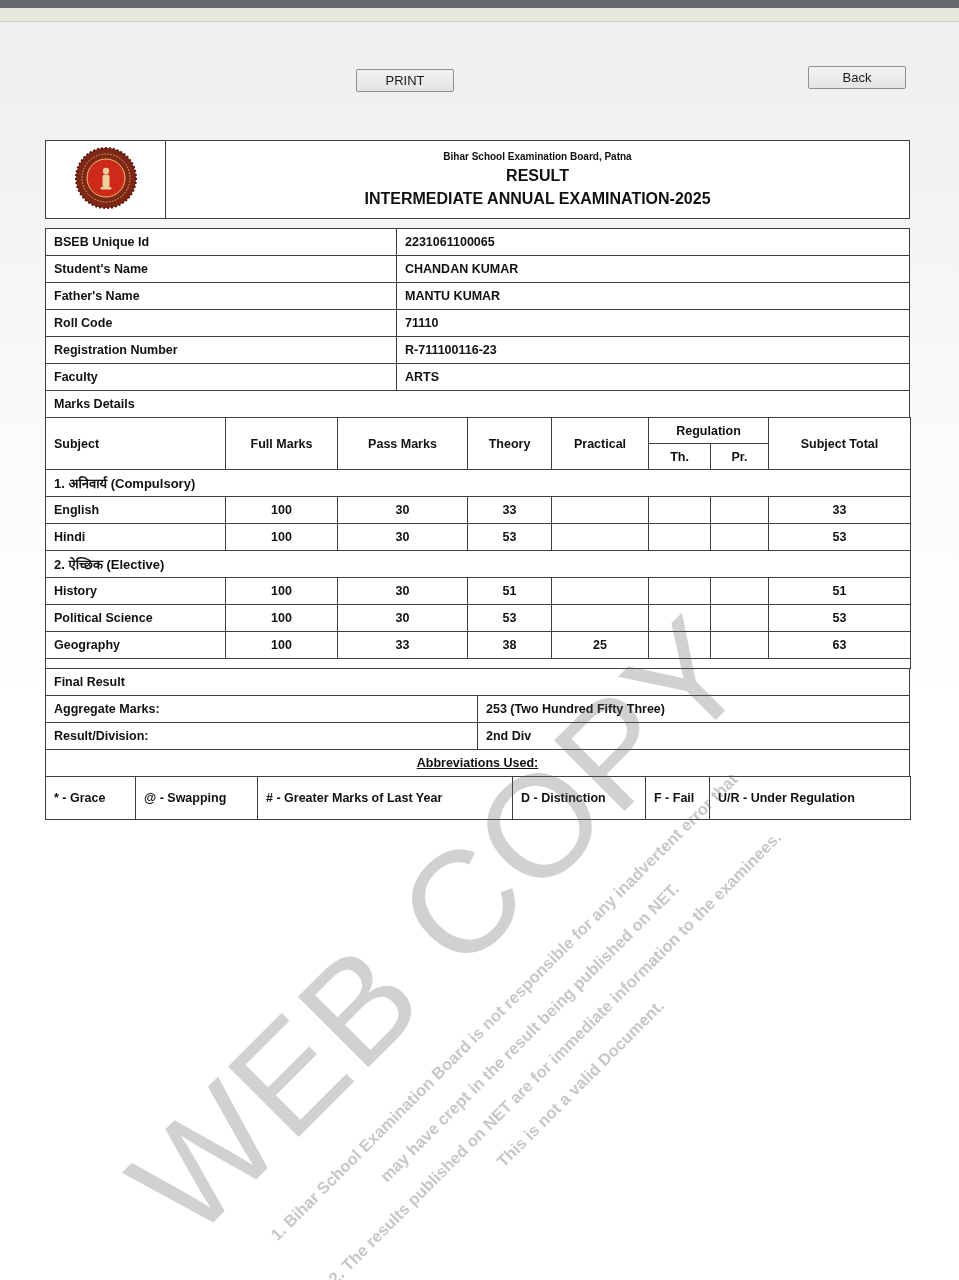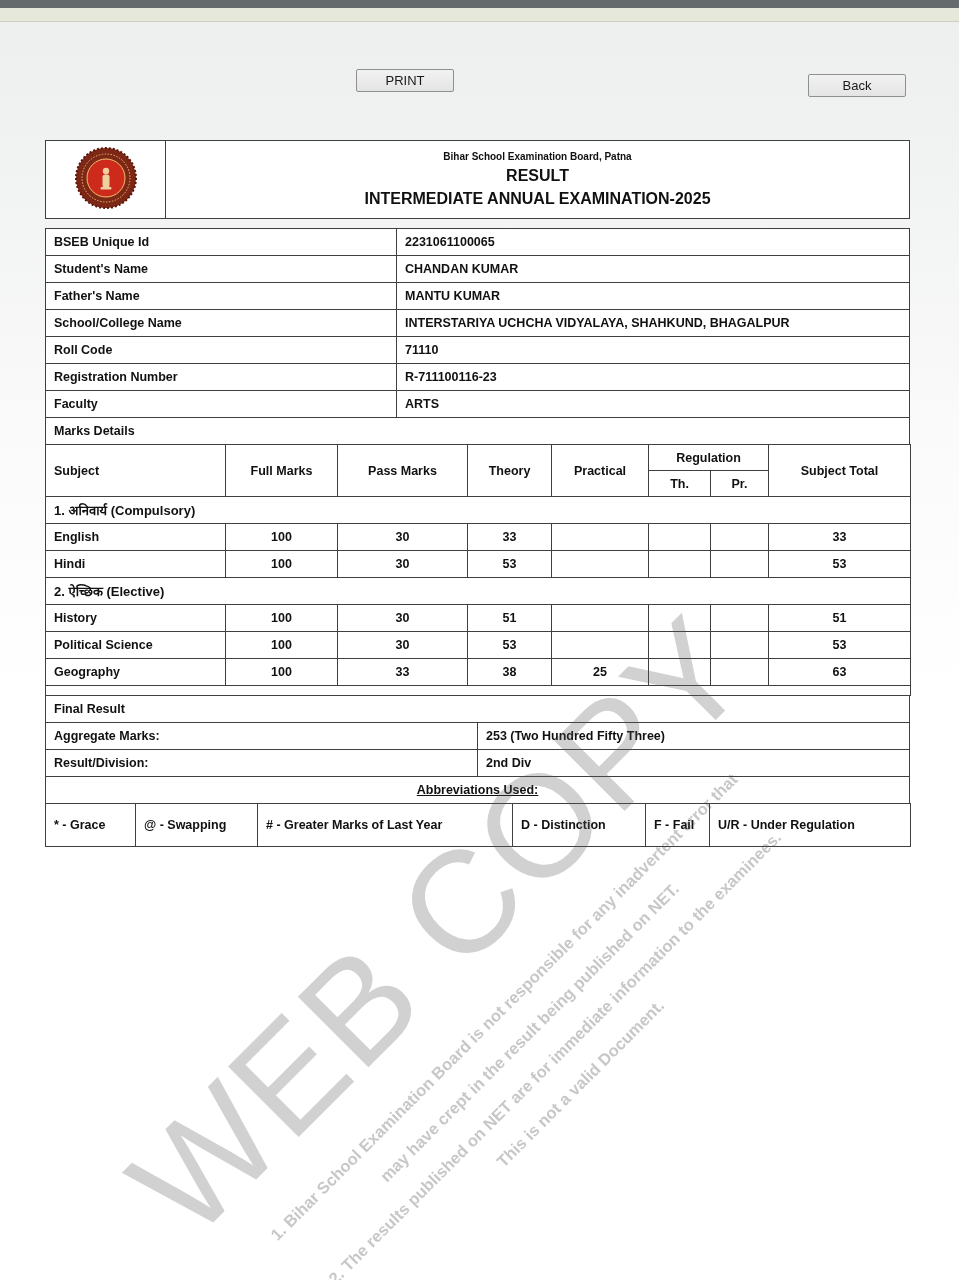--- a/index.html
+++ b/index.html
@@ -13,21 +13,21 @@
   .accent-bar { height:14px; background:#e6e8db; border-bottom:1px solid #cdd0c3; }
 
   .btn {
     position:absolute; width:98px; height:23px;
     background:linear-gradient(180deg,#f2f2f2,#e4e4e4);
     border:1px solid #8f8f8f; border-radius:2px;
     font-family:"Liberation Sans", sans-serif; font-size:13px; color:#1a1a1a;
     text-align:center; line-height:21px; cursor:pointer;
   }
   .btn-print { left:356px; top:69px; }
-  .btn-back  { left:808px; top:74px; }
+  .btn-back  { left:808px; top:66px; }
 
   .document { position:absolute; left:45px; top:140px; width:865px; z-index:2; }
   table { border-collapse:collapse; width:865px; table-layout:fixed; background:#ffffff; }
   td,th { border:1px solid #3f3f3f; color:#111; font-weight:bold; font-size:12.5px; padding:2px 8px; vertical-align:middle; }
   .stack { margin-top:-1px; }
 
   .header-table { height:79px; }
   .logo-cell { width:120px; text-align:center; }
   .title-cell { text-align:center; }
   .org-line  { font-size:10px; font-weight:bold; color:#111; }
@@ -104,24 +104,20 @@
     </tr>
     <tr>
       <td class="lbl">Student's Name</td>
       <td>CHANDAN KUMAR</td>
     </tr>
     <tr>
       <td class="lbl">Father's Name</td>
       <td>MANTU KUMAR</td>
     </tr>
     <tr>
-      <td class="lbl">School/College Name</td>
-      <td>INTERSTARIYA UCHCHA VIDYALAYA, SHAHKUND, BHAGALPUR</td>
-    </tr>
-    <tr>
       <td class="lbl">Roll Code</td>
       <td>71110</td>
     </tr>
     <tr>
       <td class="lbl">Registration Number</td>
       <td>R-711100116-23</td>
     </tr>
     <tr>
       <td class="lbl">Faculty</td>
       <td>ARTS</td>

